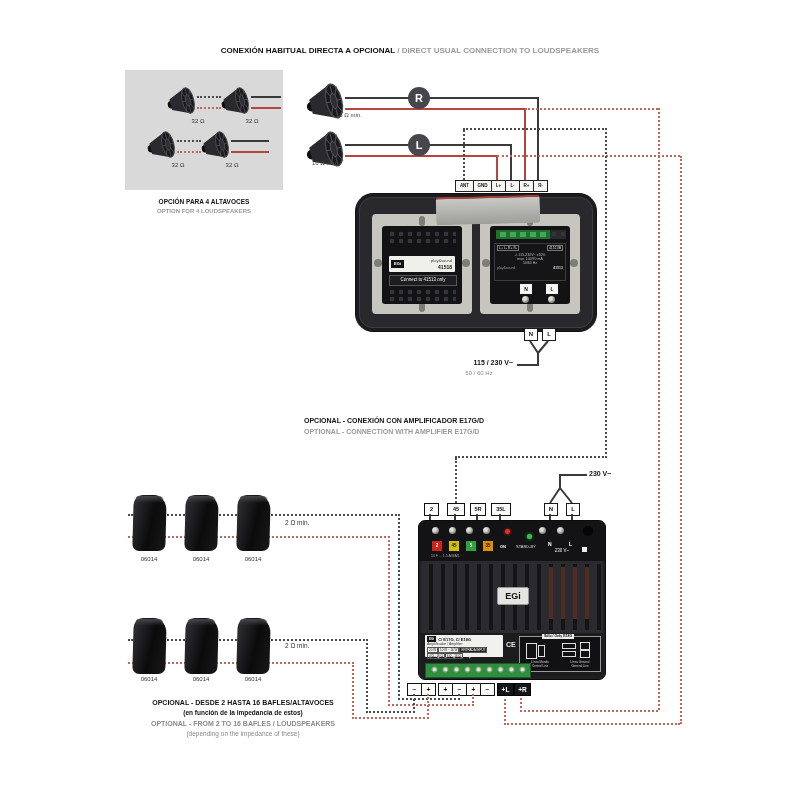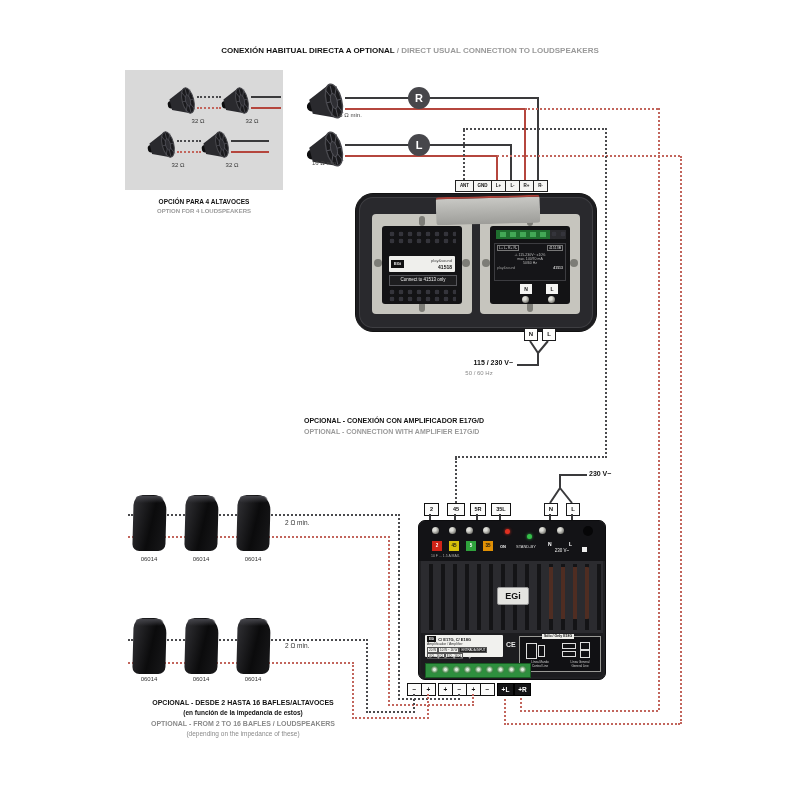--- a/index.html
+++ b/index.html
@@ -40,21 +40,21 @@
     <symbol id="cone" viewBox="0 0 44 44">
       <circle cx="6" cy="22" r="5.5" fill="#0d0d0e"></circle>
       <polygon points="30,3 5,14 5,30 30,41" fill="#2a2a2e"></polygon>
       <ellipse cx="31" cy="22" rx="8.5" ry="19" fill="#1a1a1d" stroke="#48484d" stroke-width="1.5"></ellipse>
       <path d="M31 4.5 V39.5 M24.5 7 L37.5 37 M24.5 37 L37.5 7 M23 22 H39" stroke="#55555c" stroke-width="1" fill="none"></path>
       <ellipse cx="31" cy="22" rx="3.5" ry="8.5" fill="#2e2e33" stroke="#606068" stroke-width="0.8"></ellipse>
     </symbol>
   </svg>
 
   <div class="t" style="left:130px;top:46px;width:560px;text-align:center;font-size:8px;font-weight:bold;">
-    <span style="color:#111;">CONEXIÓN HABITUAL DIRECTA A OPTIONAL</span>
+    <span style="color:#111;">CONEXIÓN HABITUAL DIRECTA A OPCIONAL</span>
     <span style="color:#9a9a9a;margin-top:32px;">/ DIRECT USUAL CONNECTION TO LOUDSPEAKERS</span>
   </div>
 
   <div class="a" style="left:125px;top:70px;width:158px;height:120px;background:#d9d9d9;">
     <div class="dhb" style="left:72px;top:26px;width:24px;"></div>
     <div class="dhr" style="left:72px;top:37px;width:24px;"></div>
     <div class="hb" style="left:126px;top:26px;width:30px;"></div>
     <div class="hr" style="left:126px;top:37px;width:30px;"></div>
     <div class="dhb" style="left:52px;top:70px;width:24px;"></div>
     <div class="dhr" style="left:52px;top:81px;width:24px;"></div>

